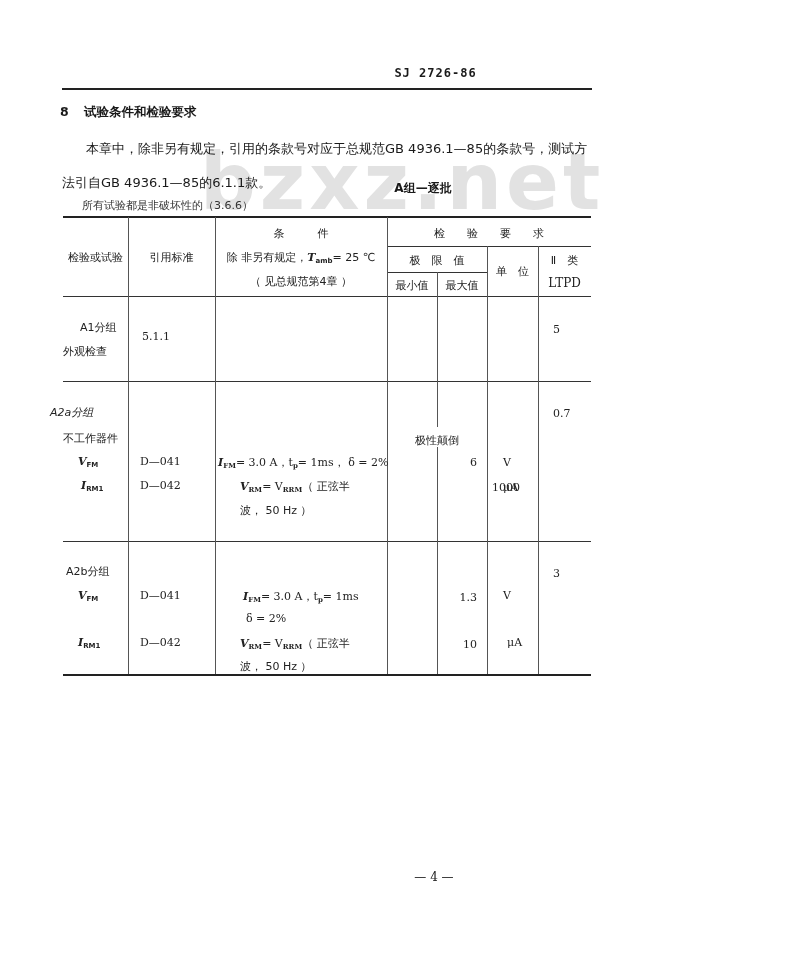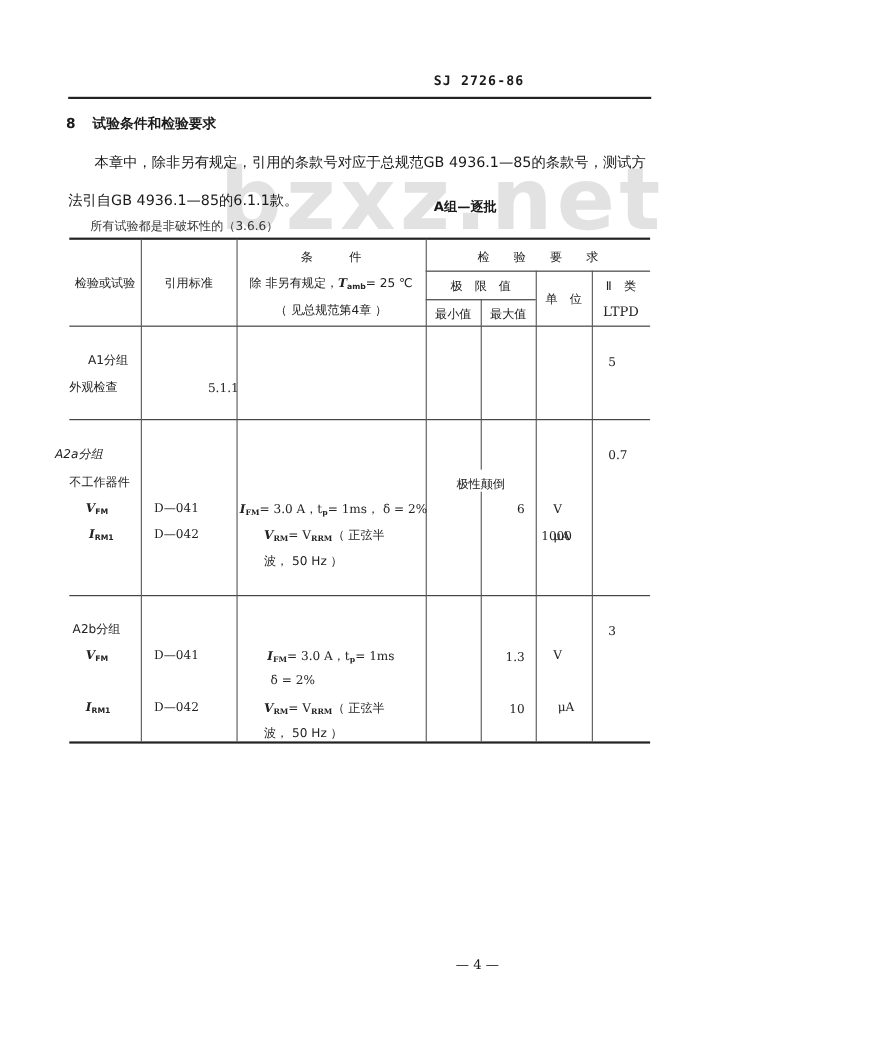--- a/index.html
+++ b/index.html
@@ -76,21 +76,21 @@
 <div class="cell center" style="left:387px;width:204px;top:226px;">检　　验　　要　　求</div>
 <div class="cell center" style="left:387px;width:100px;top:253px;">极　限　值</div>
 <div class="cell center" style="left:387px;width:50px;top:278px;">最小值</div>
 <div class="cell center" style="left:437px;width:50px;top:278px;">最大值</div>
 <div class="cell center" style="left:487px;width:51px;top:264px;">单　位</div>
 <div class="cell center" style="left:538px;width:53px;top:253px;">Ⅱ　类</div>
 <div class="cell center serif" style="left:538px;width:53px;top:276px;font-size:12px;">LTPD</div>
 
 <div class="cell" style="left:80px;top:320px;">A1分组</div>
 <div class="cell" style="left:63px;top:344px;">外观检查</div>
-<div class="cell serif" style="left:142px;top:346px;margin-left:47px;">5.1.1</div>
+<div class="cell serif" style="left:142px;top:330px;">5.1.1</div>
 <div class="cell serif" style="left:553px;top:323px;">5</div>
 
 <div class="cell" style="left:50px;top:405px;font-style:italic;">A2a分组</div>
 <div class="cell" style="left:63px;top:431px;">不工作器件</div>
 <div class="cell serif" style="left:553px;top:407px;">0.7</div>
 <div class="cell center" style="left:387px;width:100px;top:433px;">极性颠倒</div>
 
 <div class="cell" style="left:78px;top:455px;"><span class="it">V</span><sub>FM</sub></div>
 <div class="cell serif" style="left:140px;top:455px;">D—041</div>
 <div class="cell serif" style="left:218px;top:455px;white-space:nowrap;"><span class="it">I</span><sub>FM</sub><span>= 3.0 A，t</span><sub>p</sub><span>= 1ms， δ = 2%</span></div>

